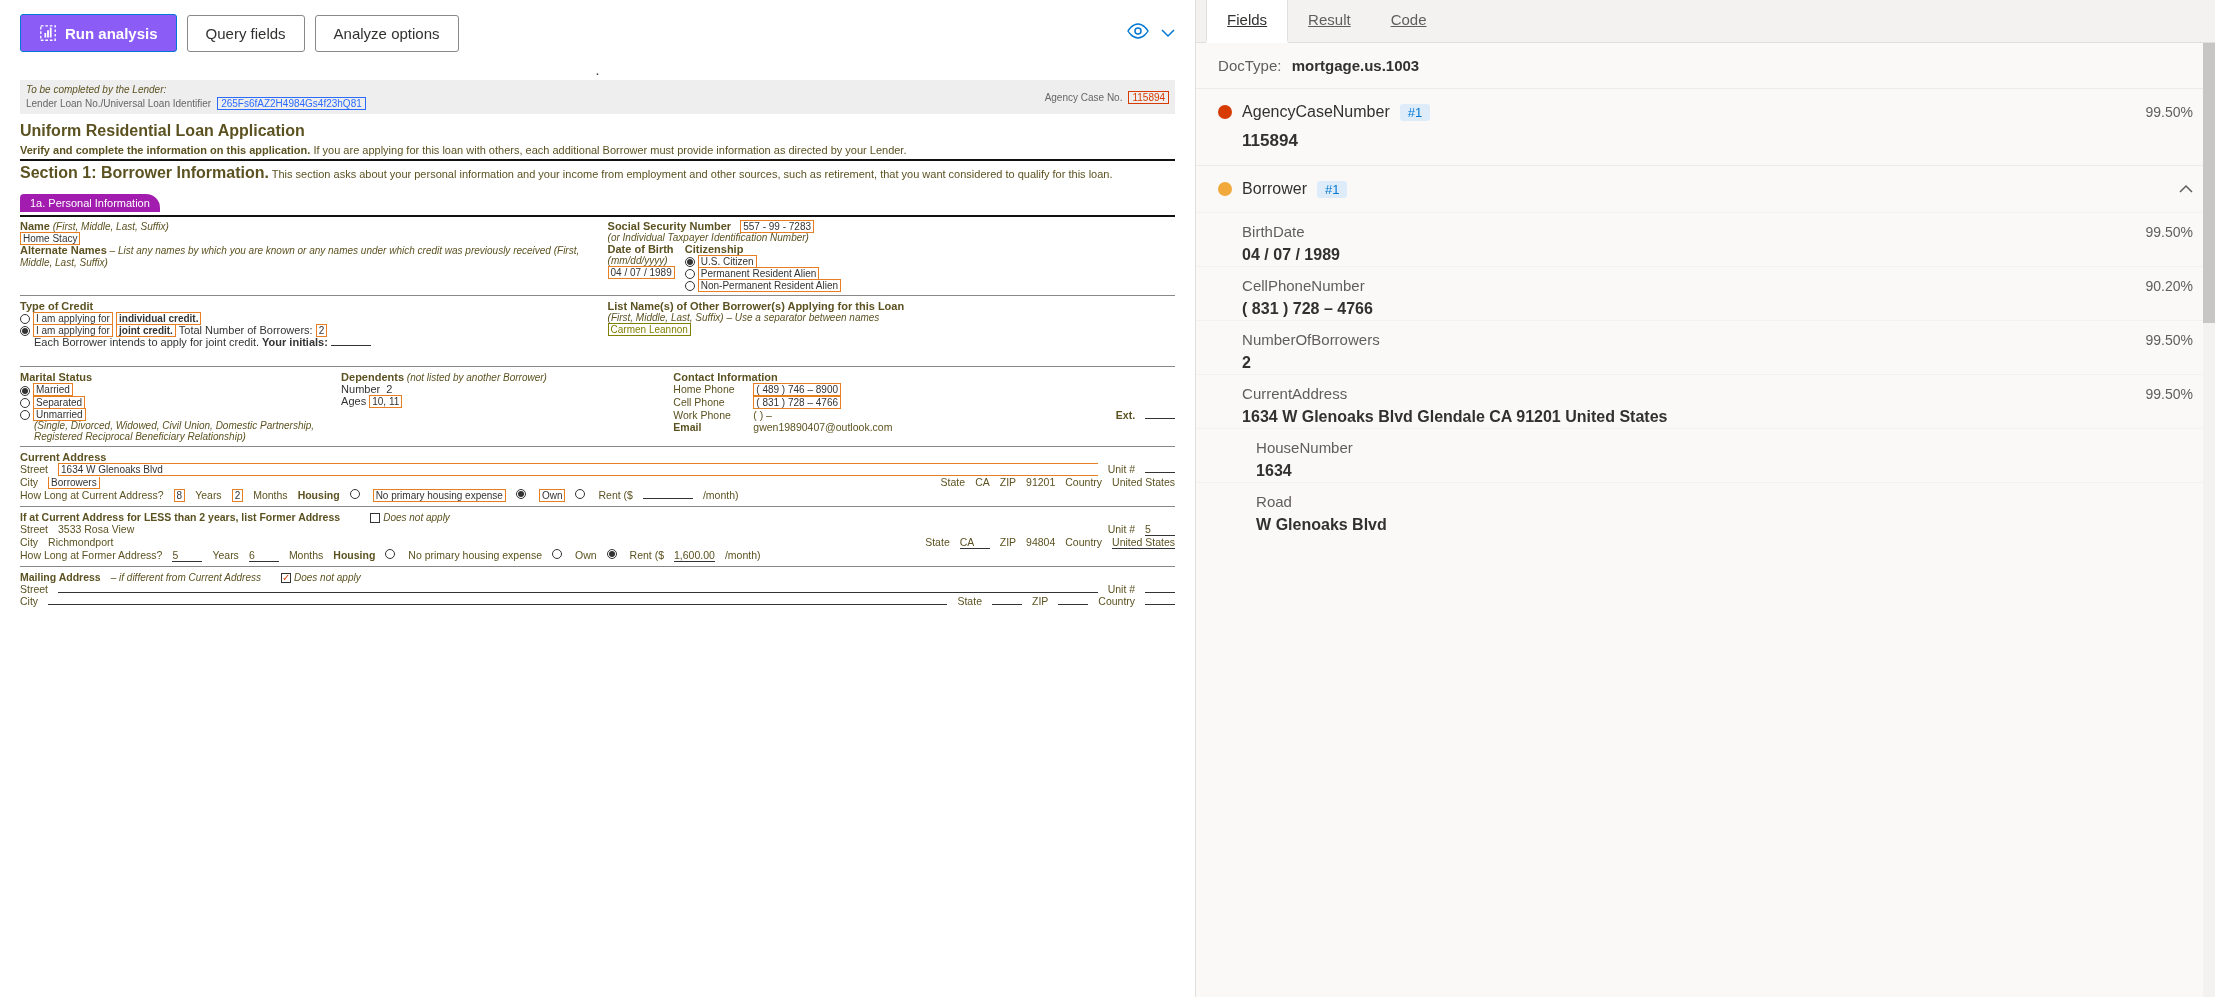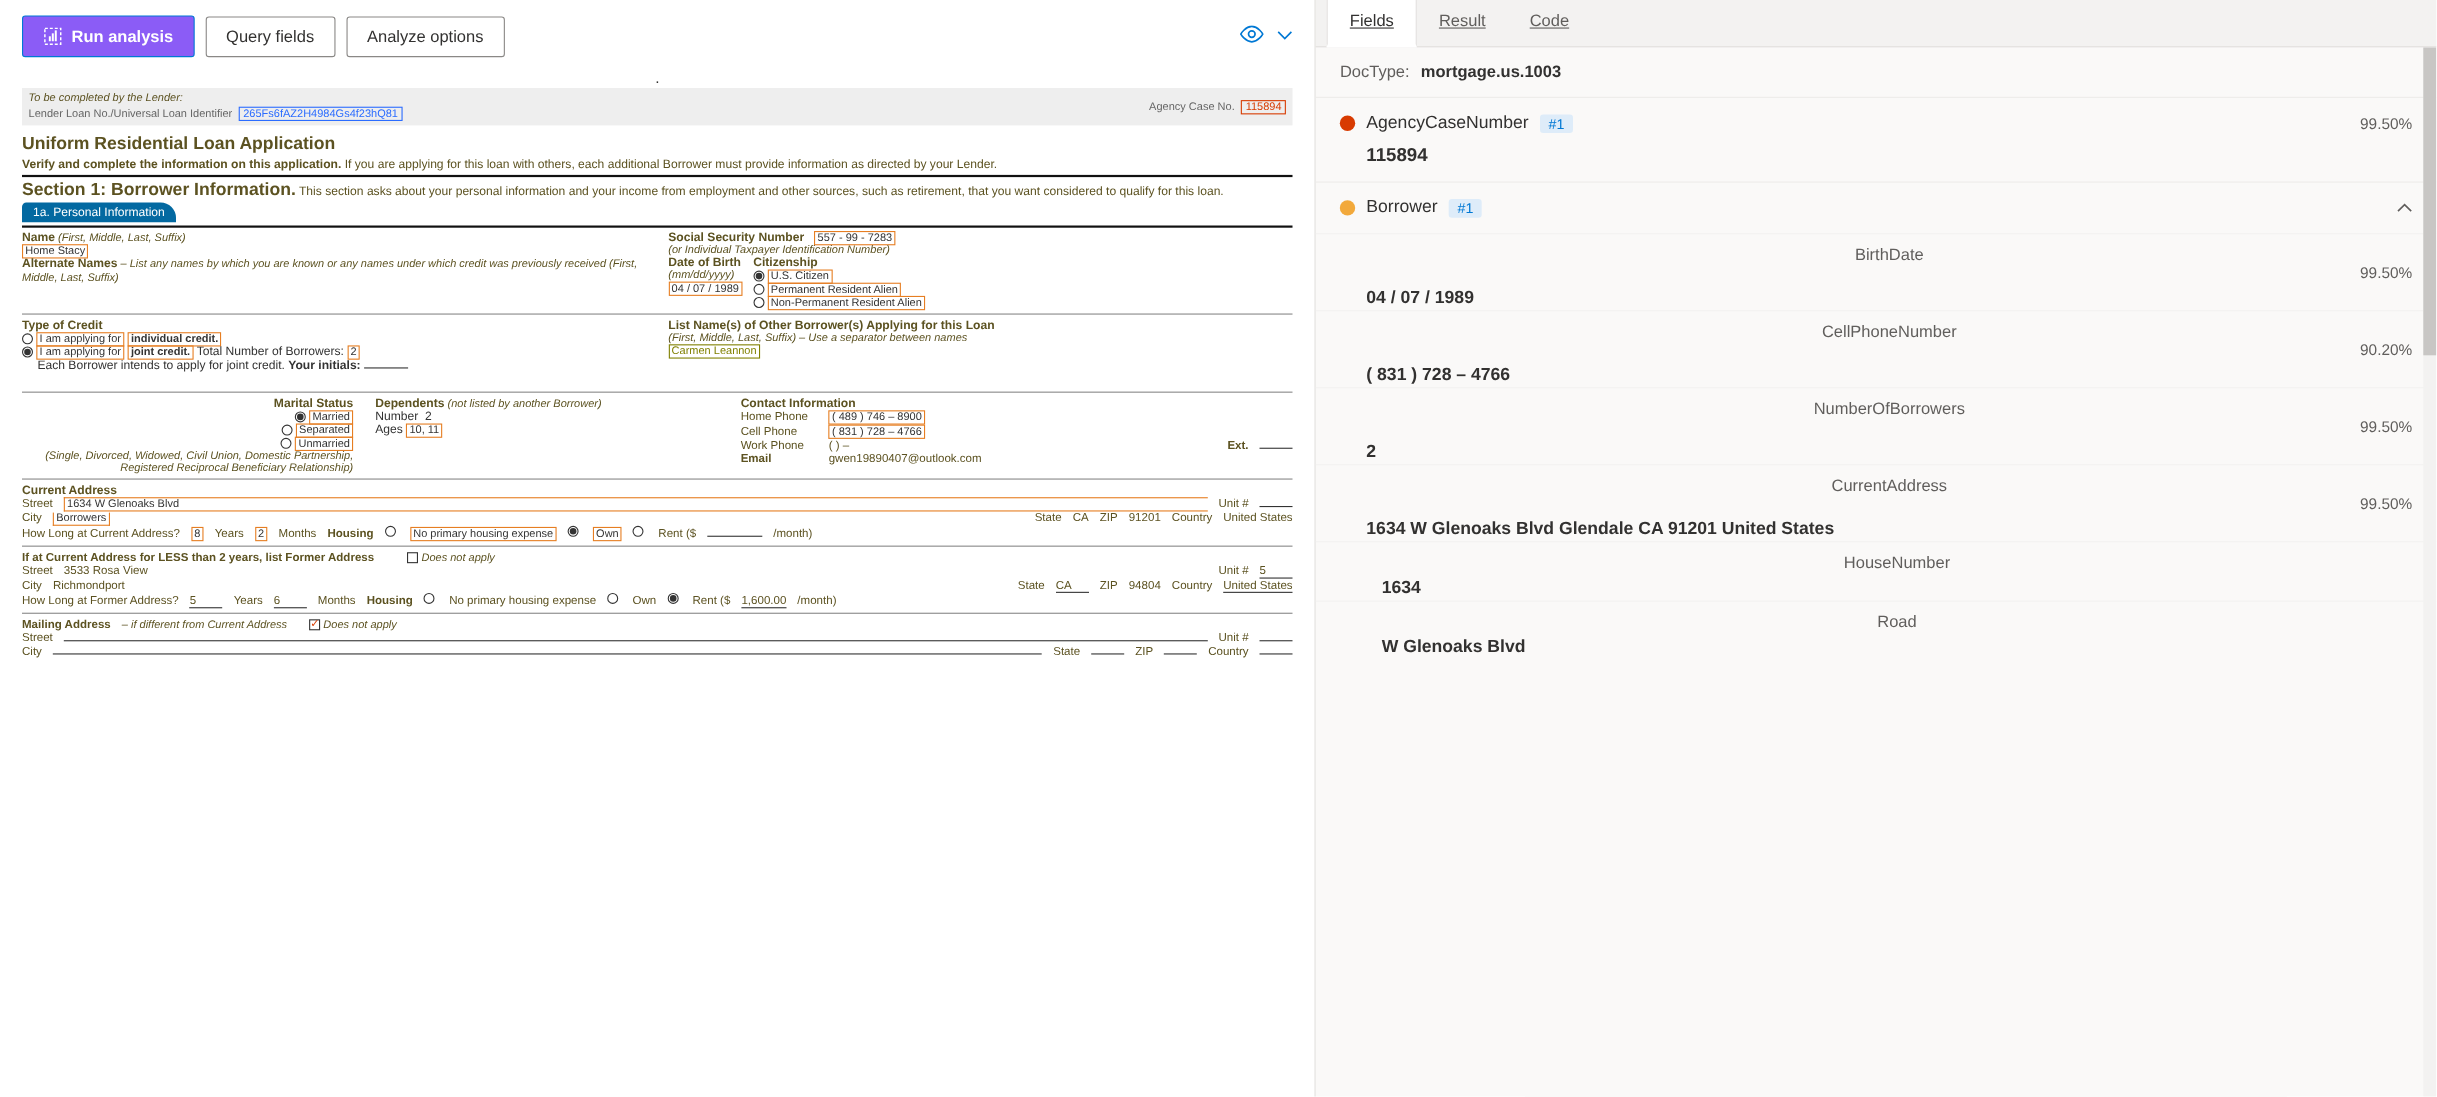--- a/index.html
+++ b/index.html
@@ -21,21 +21,21 @@
   .lender-bar .row2 { display: flex; align-items: center; gap: 6px; }
   .box-blue { border: 1px solid #2b6cff; padding: 0 3px; color: #2b6cff; font-size: 10px; }
   .box-red { border: 1px solid #d83b01; padding: 0 3px; color: #d83b01; font-size: 10px; }
   .box-orange { border: 1px solid #e67e22; padding: 0 2px; color: #333; font-size: 10px; }
   .box-olive { border: 1px solid #808000; padding: 0 2px; color: #808000; font-size: 10px; }
   .doc-title { font-weight: 700; font-size: 16px; color: #5c5221; margin: 8px 0 4px 0; }
   .doc-text { font-size: 11px; color: #5c5221; }
   .doc-bold { font-weight: 700; }
   .sec-title { font-weight: 700; font-size: 16px; color: #5c5221; margin-top: 6px; display: inline; }
   .sec-sub { font-size: 11px; color: #5c5221; display: inline; }
-  .black-tab { background: #0369a1; color: #fff; padding: 3px 10px; font-size: 11px; border-radius: 4px 14px 0 0; display: inline-block; margin-top: 2px; }
+  .black-tab { background: #a21caf; color: #fff; padding: 3px 10px; font-size: 11px; border-radius: 4px 14px 0 0; display: inline-block; margin-top: 12px; }
   .rule { border-top: 2px solid #111; margin: 3px 0; }
   .cols { display: flex; gap: 20px; }
   .col { flex: 1; }
   .lbl { font-weight: 700; color: #5c5221; }
   .ital { font-style: italic; color: #5c5221; font-size: 10px; }
   .radio { display: inline-block; width: 10px; height: 10px; border: 1px solid #333; border-radius: 50%; margin-right: 3px; vertical-align: middle; position: relative; }
   .radio.filled::after { content: ""; position: absolute; top: 1px; left: 1px; right: 1px; bottom: 1px; background: #333; border-radius: 50%; }
   .chk { display: inline-block; width: 10px; height: 10px; border: 1px solid #333; margin-right: 3px; vertical-align: middle; position: relative; color:#d83b01; font-size:10px; line-height:8px; text-align:center; }
   .line-row { display: flex; gap: 10px; align-items: baseline; font-size: 10.5px; color: #5c5221; }
   .uline { border-bottom: 1px solid #333; min-width: 30px; display: inline-block; }
@@ -53,21 +53,21 @@
   .field-head { display: flex; align-items: center; gap: 10px; }
   .dot { width: 14px; height: 14px; border-radius: 50%; }
   .dot-red { background: #d83b01; }
   .dot-orange { background: #f2a93b; }
   .field-name { font-size: 16px; color: #323130; }
   .badge { background: #deecf9; color: #0078d4; padding: 1px 8px; border-radius: 3px; font-size: 13px; }
   .confidence { margin-left: auto; font-size: 14px; color: #605e5c; }
   .chev { margin-left: 14px; font-size: 14px; color: #605e5c; cursor: pointer; }
   .field-value { font-size: 17px; font-weight: 600; color: #323130; margin: 10px 0 0 24px; }
   .subfield { padding: 10px 22px 2px 46px; border-top: 1px solid #f3f2f1; }
-  .subfield-head { display: flex; align-items: center; flex-direction: column; }
+  .subfield-head { display: flex; align-items: center; }
   .subfield-name { font-size: 15px; color: #605e5c; }
   .subfield-value { font-size: 16px; font-weight: 600; color: #323130; margin-top: 6px; }
   .scroll-track { position: absolute; right: 0; top: 0; bottom: 0; width: 12px; background: #f3f2f1; }
   .scroll-thumb { position: absolute; right: 0; top: 0; width: 12px; height: 280px; background: #c8c6c4; }
 </style>
 </head>
 <body>
 
 <div class="app">
   <div class="left-panel">
@@ -153,21 +153,21 @@
           <div style="padding-left:14px;"><span>Each Borrower intends to apply for joint credit. </span><span class="doc-bold">Your initials:</span> <span class="uline" style="min-width:40px;"></span></div>
         </div>
         <div class="col">
           <div class="lbl">List Name(s) of Other Borrower(s) Applying for this Loan</div>
           <div class="ital">(First, Middle, Last, Suffix) – Use a separator between names</div>
           <div><span class="box-olive">Carmen Leannon</span></div>
         </div>
       </div>
       <div class="separator-line" style="margin-top:18px;"></div>
       <div class="cols">
-        <div style="width:27%;text-align:right;">
+        <div style="width:27%;">
           <div class="lbl">Marital Status</div>
           <div><span class="radio filled"></span><span class="box-orange">Married</span></div>
           <div><span class="radio"></span><span class="box-orange">Separated</span></div>
           <div><span class="radio"></span><span class="box-orange">Unmarried</span></div>
           <div class="ital" style="padding-left:14px;">(Single, Divorced, Widowed, Civil Union, Domestic Partnership, Registered Reciprocal Beneficiary Relationship)</div>
         </div>
         <div style="width:28%;">
           <div><span class="lbl">Dependents</span><span class="ital"> (not listed by another Borrower)</span></div>
           <div><span>Number</span> &nbsp;<span>2</span></div>
           <div><span>Ages</span> <span class="box-orange">10, 11</span></div>

